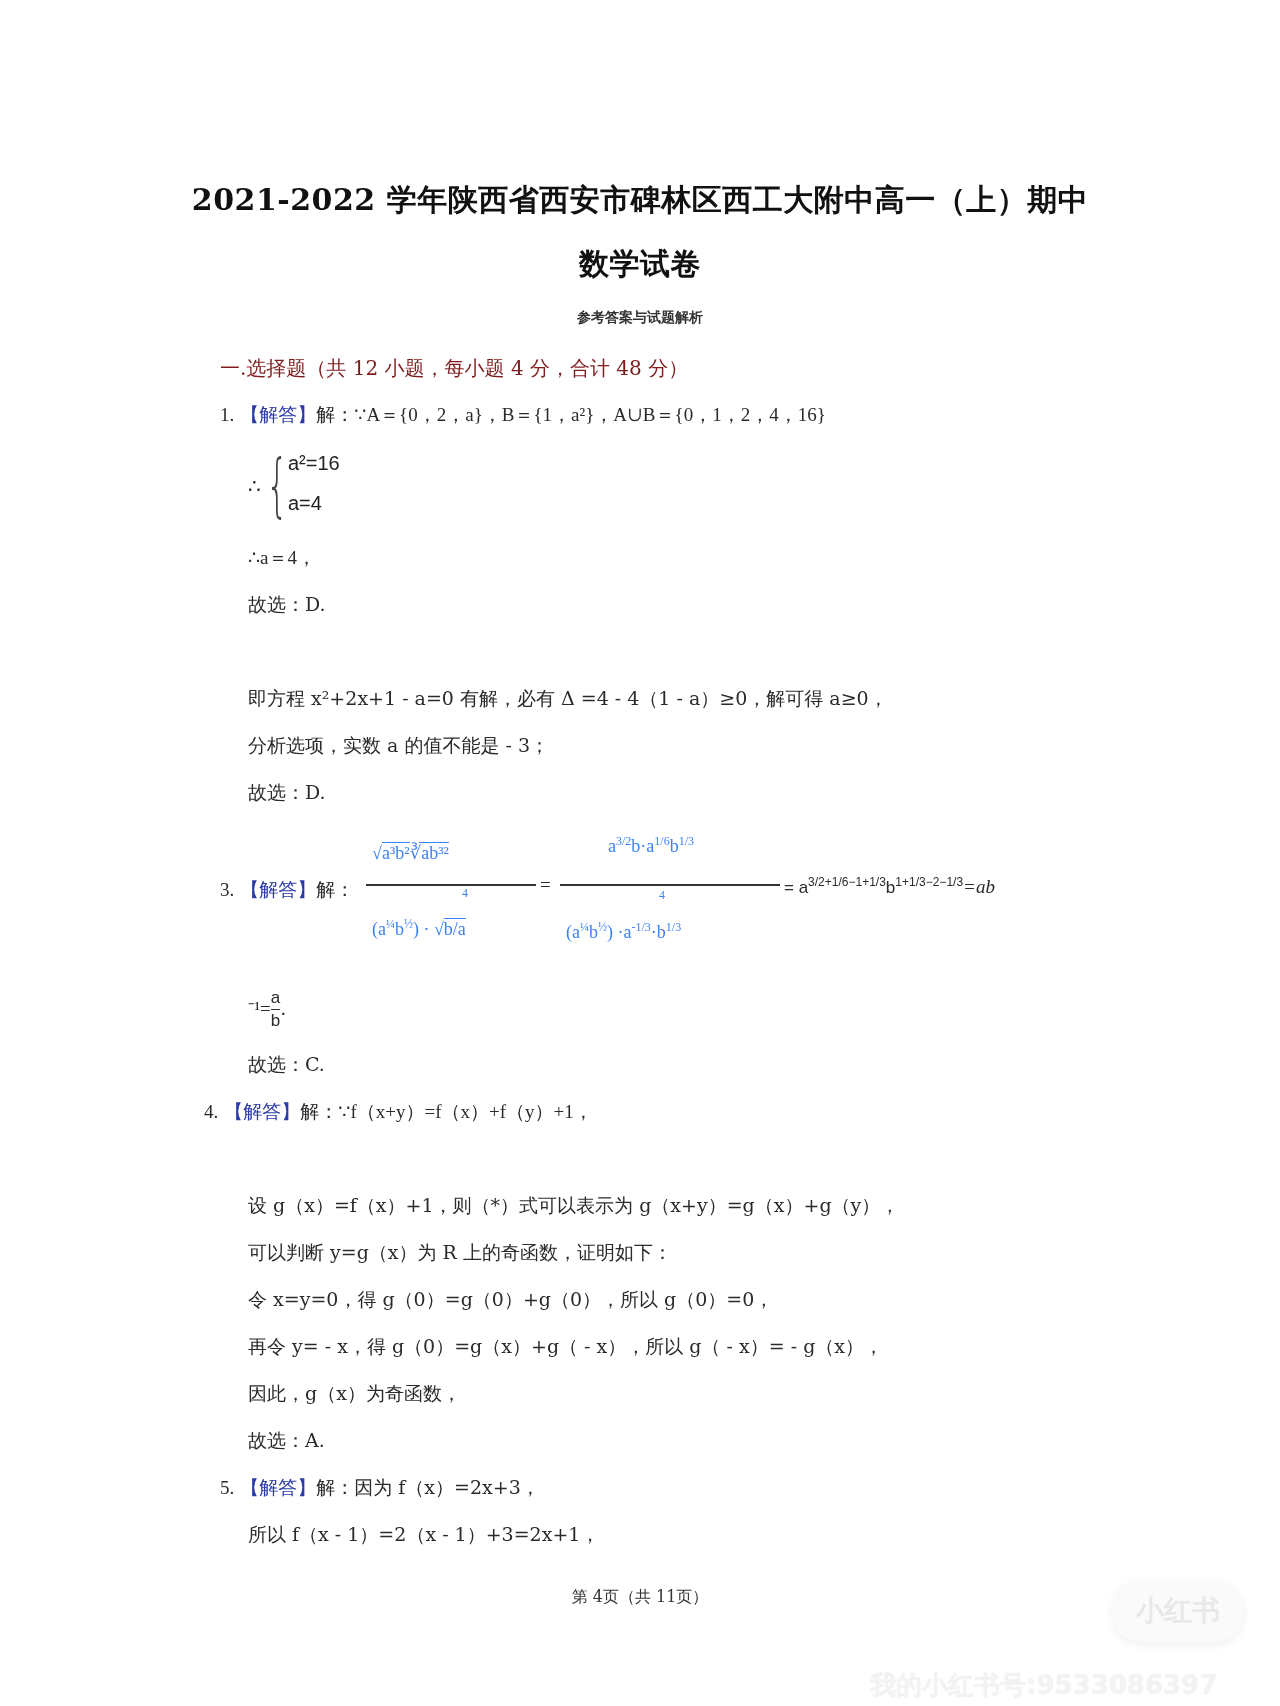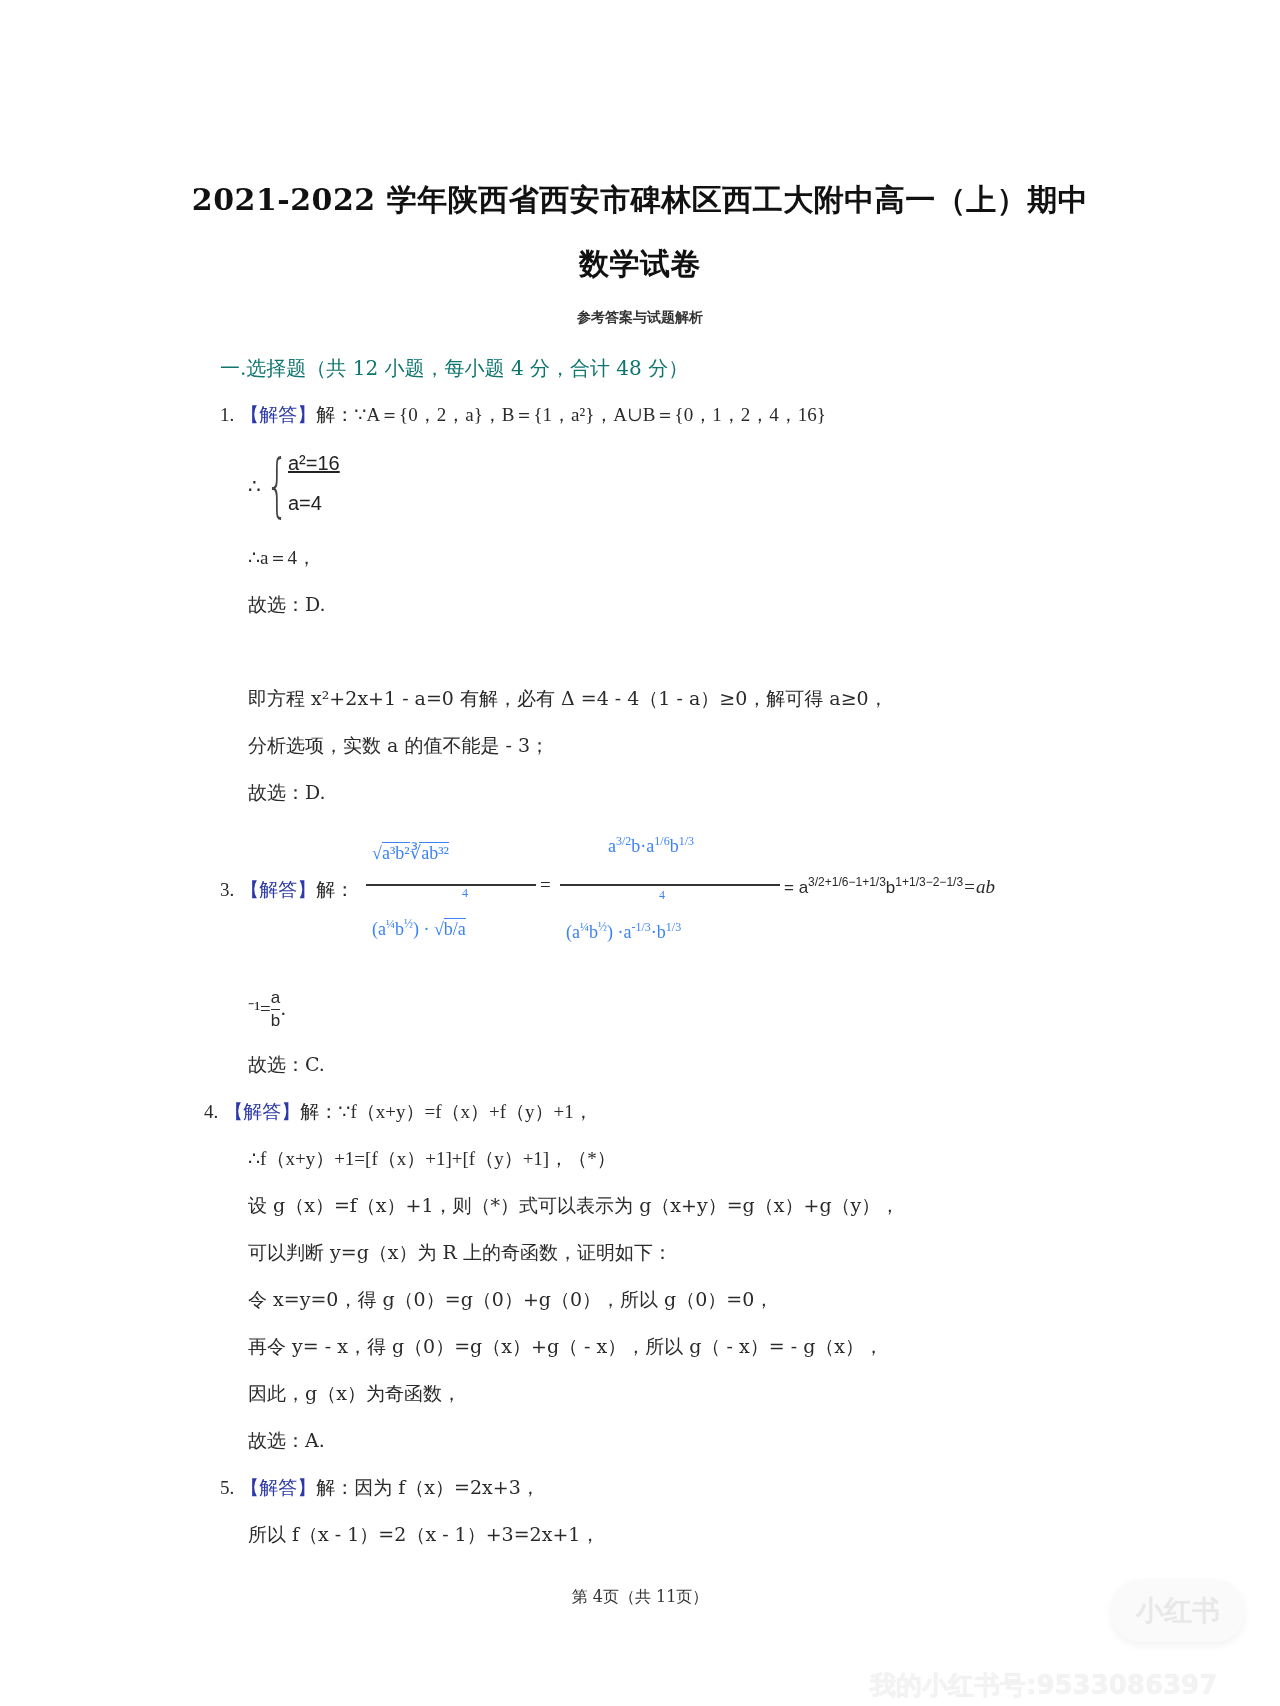--- a/index.html
+++ b/index.html
@@ -13,34 +13,34 @@
     position: absolute; left: 0; width: 1280px; text-align: center;
     font-weight: bold; font-size: 30px; color: #111; letter-spacing: 0.5px;
   }
   .title.l1 { top: 158px; }
   .title.l2 { top: 222px; }
   .subtitle {
     position: absolute; top: 287px; left: 0; width: 1280px; text-align: center;
     font-size: 14px; color: #333; font-weight: bold;
   }
   .section {
-    position: absolute; left: 220px; top: 333px; font-size: 20px; color: #0f766e;
+    position: absolute; left: 220px; top: 333px; font-size: 20px; color: #7f1d1d;
   }
   .line { position: absolute; font-size: 19px; white-space: nowrap; color: #2a2a2a; }
   .qnum { font-family: "Liberation Serif", serif; }
   .tag { color: #2b3aa8; }
   .it { font-style: italic; font-family: "Liberation Serif", serif; }
   .rm { font-family: "Liberation Serif", serif; }
   .sans { font-family: "Liberation Sans", sans-serif; }
   sup { font-size: 12px; }
   .brace-block { position: absolute; left: 248px; top: 430px; height: 70px; }
   .brace-block .therefore { position: absolute; left: 0; top: 22px; font-size: 20px; }
   .brace-block .brace { position: absolute; left: 18px; top: -8px; font-size: 70px; font-family: "DejaVu Sans", sans-serif; font-weight: 200; color:#444; transform: scaleX(0.5); transform-origin: left; }
   .brace-block .eq { position: absolute; left: 40px; font-family: "Liberation Sans", sans-serif; font-size: 20px; }
-  .brace-block .eq.e1 { top: 0; text-decoration: underline; }
+  .brace-block .eq.e1 { top: 0; }
   .brace-block .eq.e2 { top: 40px; }
   .frac-big { position: absolute; font-family: Liberation Serif, serif; font-size: 18px; color:#3b82f6; }
   .frac-line { position: absolute; height: 1.5px; background: #333; }
   .small { font-size: 12px; }
   .footer {
     position: absolute; top: 1565px; left: 0; width: 1280px; text-align: center;
     font-size: 16px; color: #333;
   }
   .wm-logo {
     position: absolute; left: 1112px; top: 1558px; width: 132px; height: 62px;
@@ -102,21 +102,20 @@
     <div class="frac-big" style="left:566px; top:898px;">(a<sup>¼</sup>b<sup>½</sup>) ·a<sup>-1/3</sup>·b<sup>1/3</sup></div>
   </div>
   <div class="line sans" style="left:784px; top:853px; font-size:17px;">= a<sup>3/2+1/6−1+1/3</sup>b<sup>1+1/3−2−1/3</sup><span class="it" style="font-size:19px;">=ab</span></div>
   <div class="line" style="left:248px; top:965px;"><span class="rm">⁻¹=</span><span class="sans" style="display:inline-block; text-align:center; vertical-align:middle; line-height:22px; font-size:17px;"><span style="display:block; border-bottom:1.5px solid #333;">a</span><span style="display:block;">b</span></span>.</div>
   <div class="line" style="left:248px; top:1030px;">故选：C.</div>
 
   <div class="line" style="left:204px; top:1077px;">
     <span class="qnum">4.</span>
     <span class="tag">【解答】</span><span>解：</span><span class="rm">∵f（x+y）=f（x）+f（y）+1，</span>
   </div>
-  <div class="line rm" style="left:248px; top:1124px;">∴f（x+y）+1=[f（x）+1]+[f（y）+1]，（*）</div>
   <div class="line" style="left:248px; top:1171px;">设 g（x）=f（x）+1，则（*）式可以表示为 g（x+y）=g（x）+g（y），</div>
   <div class="line" style="left:248px; top:1218px;">可以判断 y=g（x）为 R 上的奇函数，证明如下：</div>
   <div class="line" style="left:248px; top:1265px;">令 x=y=0，得 g（0）=g（0）+g（0），所以 g（0）=0，</div>
   <div class="line" style="left:248px; top:1312px;">再令 y= - x，得 g（0）=g（x）+g（ - x），所以 g（ - x）= - g（x），</div>
   <div class="line" style="left:248px; top:1359px;">因此，g（x）为奇函数，</div>
   <div class="line" style="left:248px; top:1406px;">故选：A.</div>
 
   <div class="line" style="left:220px; top:1453px;">
     <span class="qnum">5.</span>
     <span class="tag">【解答】</span><span>解：</span><span>因为 f（x）=2x+3，</span>

